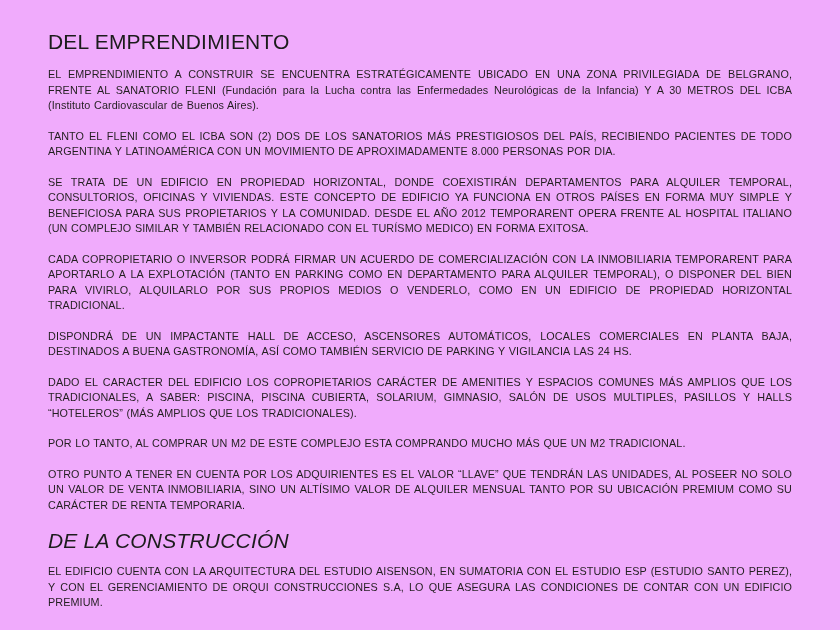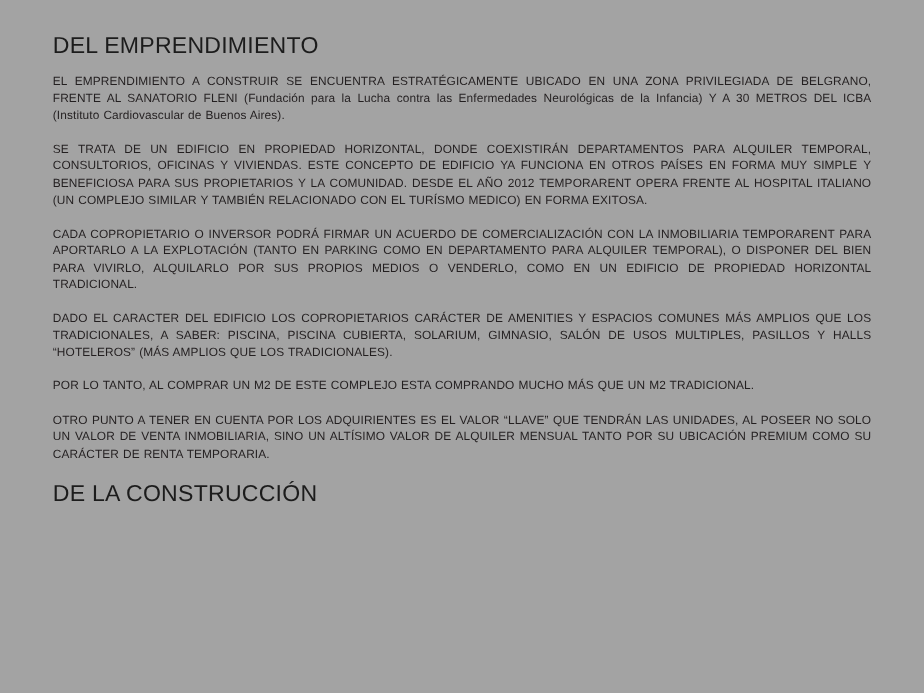--- a/index.html
+++ b/index.html
@@ -3,66 +3,70 @@
 <meta charset="utf-8">
 <style>
   html, body {
     margin: 0;
     padding: 0;
     background: #ffffff;
   }
   .page {
     width: 840px;
     height: 630px;
-    background: #a3a3a3;
+    background: #f0abfc;
     box-sizing: border-box;
     padding: 30px 48px 20px 48px;
     font-family: "Liberation Sans", sans-serif;
     color: #231f20;
     overflow: hidden;
   }
   .doc-heading {
     font-size: 21px;
     font-weight: 400;
     letter-spacing: 0.2px;
     color: #1c1c1c;
     margin: 0 0 14px 0;
     line-height: 1.1;
   }
   .doc-heading.second {
     margin-top: 16px;
     margin-bottom: 12px;
+    font-style: italic;
   }
   .doc-paragraph {
     font-size: 10.8px;
     line-height: 15.5px;
     text-align: justify;
     margin: 0 0 15px 0;
     letter-spacing: 0.1px;
     word-spacing: 0.5px;
     color: #231f20;
   }
 </style>
 </head>
 <body>
 
 <div class="page">
 
   <h1 class="doc-heading">DEL EMPRENDIMIENTO</h1>
 
   <p class="doc-paragraph">EL EMPRENDIMIENTO A CONSTRUIR SE ENCUENTRA ESTRATÉGICAMENTE UBICADO EN UNA ZONA PRIVILEGIADA DE BELGRANO, FRENTE AL SANATORIO FLENI (Fundación para la Lucha contra las Enfermedades Neurológicas de la Infancia) Y A 30 METROS DEL ICBA (Instituto Cardiovascular de Buenos Aires).</p>
 
+  <p class="doc-paragraph">TANTO EL FLENI COMO EL ICBA SON (2) DOS DE LOS SANATORIOS MÁS PRESTIGIOSOS DEL PAÍS, RECIBIENDO PACIENTES DE TODO ARGENTINA Y LATINOAMÉRICA CON UN MOVIMIENTO DE APROXIMADAMENTE 8.000 PERSONAS POR DIA.</p>
 
   <p class="doc-paragraph">SE TRATA DE UN EDIFICIO EN PROPIEDAD HORIZONTAL, DONDE COEXISTIRÁN DEPARTAMENTOS PARA ALQUILER TEMPORAL, CONSULTORIOS, OFICINAS Y VIVIENDAS. ESTE CONCEPTO DE EDIFICIO YA FUNCIONA EN OTROS PAÍSES EN FORMA MUY SIMPLE Y BENEFICIOSA PARA SUS PROPIETARIOS Y LA COMUNIDAD. DESDE EL AÑO 2012 TEMPORARENT OPERA FRENTE AL HOSPITAL ITALIANO (UN COMPLEJO SIMILAR Y TAMBIÉN RELACIONADO CON EL TURÍSMO MEDICO) EN FORMA EXITOSA.</p>
 
   <p class="doc-paragraph">CADA COPROPIETARIO O INVERSOR PODRÁ FIRMAR UN ACUERDO DE COMERCIALIZACIÓN CON LA INMOBILIARIA TEMPORARENT PARA APORTARLO A LA EXPLOTACIÓN (TANTO EN PARKING COMO EN DEPARTAMENTO PARA ALQUILER TEMPORAL), O DISPONER DEL BIEN PARA VIVIRLO, ALQUILARLO POR SUS PROPIOS MEDIOS O VENDERLO, COMO EN UN EDIFICIO DE PROPIEDAD HORIZONTAL TRADICIONAL.</p>
 
+  <p class="doc-paragraph">DISPONDRÁ DE UN IMPACTANTE HALL DE ACCESO, ASCENSORES AUTOMÁTICOS, LOCALES COMERCIALES EN PLANTA BAJA, DESTINADOS A BUENA GASTRONOMÍA, ASÍ COMO TAMBIÉN SERVICIO DE PARKING Y VIGILANCIA LAS 24 HS.</p>
 
   <p class="doc-paragraph">DADO EL CARACTER DEL EDIFICIO LOS COPROPIETARIOS CARÁCTER DE AMENITIES Y ESPACIOS COMUNES MÁS AMPLIOS QUE LOS TRADICIONALES, A SABER: PISCINA, PISCINA CUBIERTA, SOLARIUM, GIMNASIO, SALÓN DE USOS MULTIPLES, PASILLOS Y HALLS “HOTELEROS” (MÁS AMPLIOS QUE LOS TRADICIONALES).</p>
 
   <p class="doc-paragraph">POR LO TANTO, AL COMPRAR UN M2 DE ESTE COMPLEJO ESTA COMPRANDO MUCHO MÁS QUE UN M2 TRADICIONAL.</p>
 
   <p class="doc-paragraph">OTRO PUNTO A TENER EN CUENTA POR LOS ADQUIRIENTES ES EL VALOR “LLAVE” QUE TENDRÁN LAS UNIDADES, AL POSEER NO SOLO UN VALOR DE VENTA INMOBILIARIA, SINO UN ALTÍSIMO VALOR DE ALQUILER MENSUAL TANTO POR SU UBICACIÓN PREMIUM COMO SU CARÁCTER DE RENTA TEMPORARIA.</p>
 
   <h1 class="doc-heading second">DE LA CONSTRUCCIÓN</h1>
 
+  <p class="doc-paragraph">EL EDIFICIO CUENTA CON LA ARQUITECTURA DEL ESTUDIO AISENSON, EN SUMATORIA CON EL ESTUDIO ESP (ESTUDIO SANTO PEREZ), Y CON EL GERENCIAMIENTO DE ORQUI CONSTRUCCIONES S.A, LO QUE ASEGURA LAS CONDICIONES DE CONTAR CON UN EDIFICIO PREMIUM.</p>
 
 </div>
 
 </body></html>

